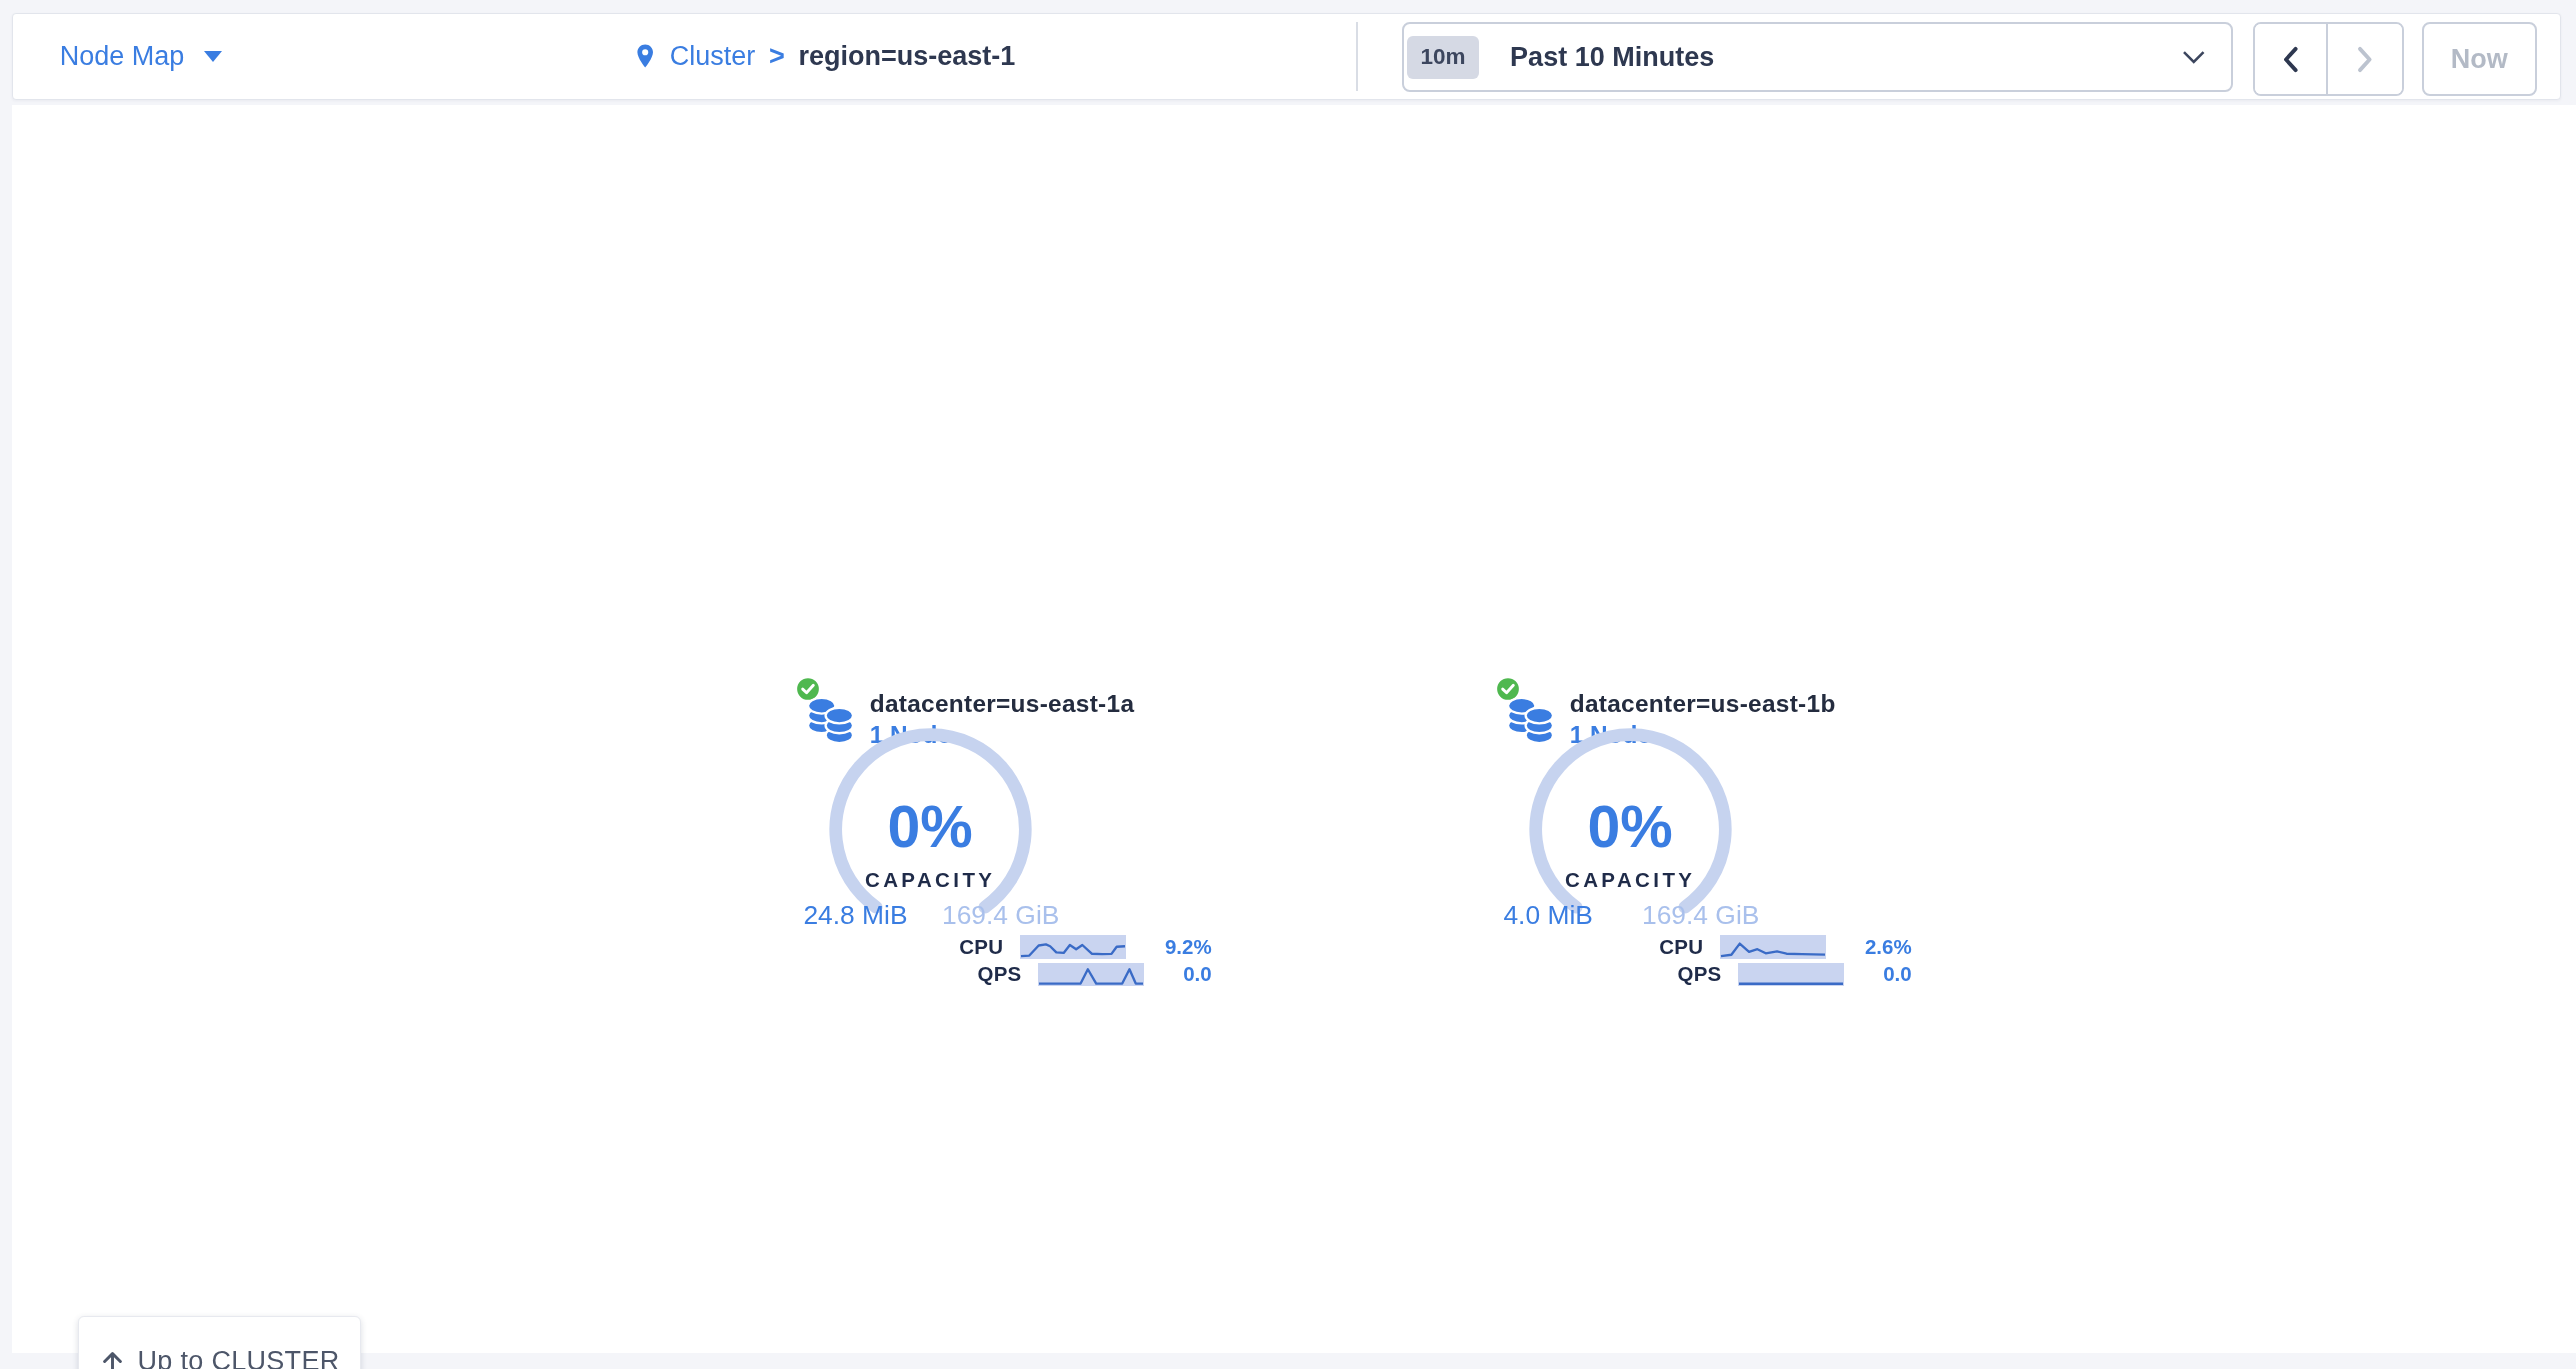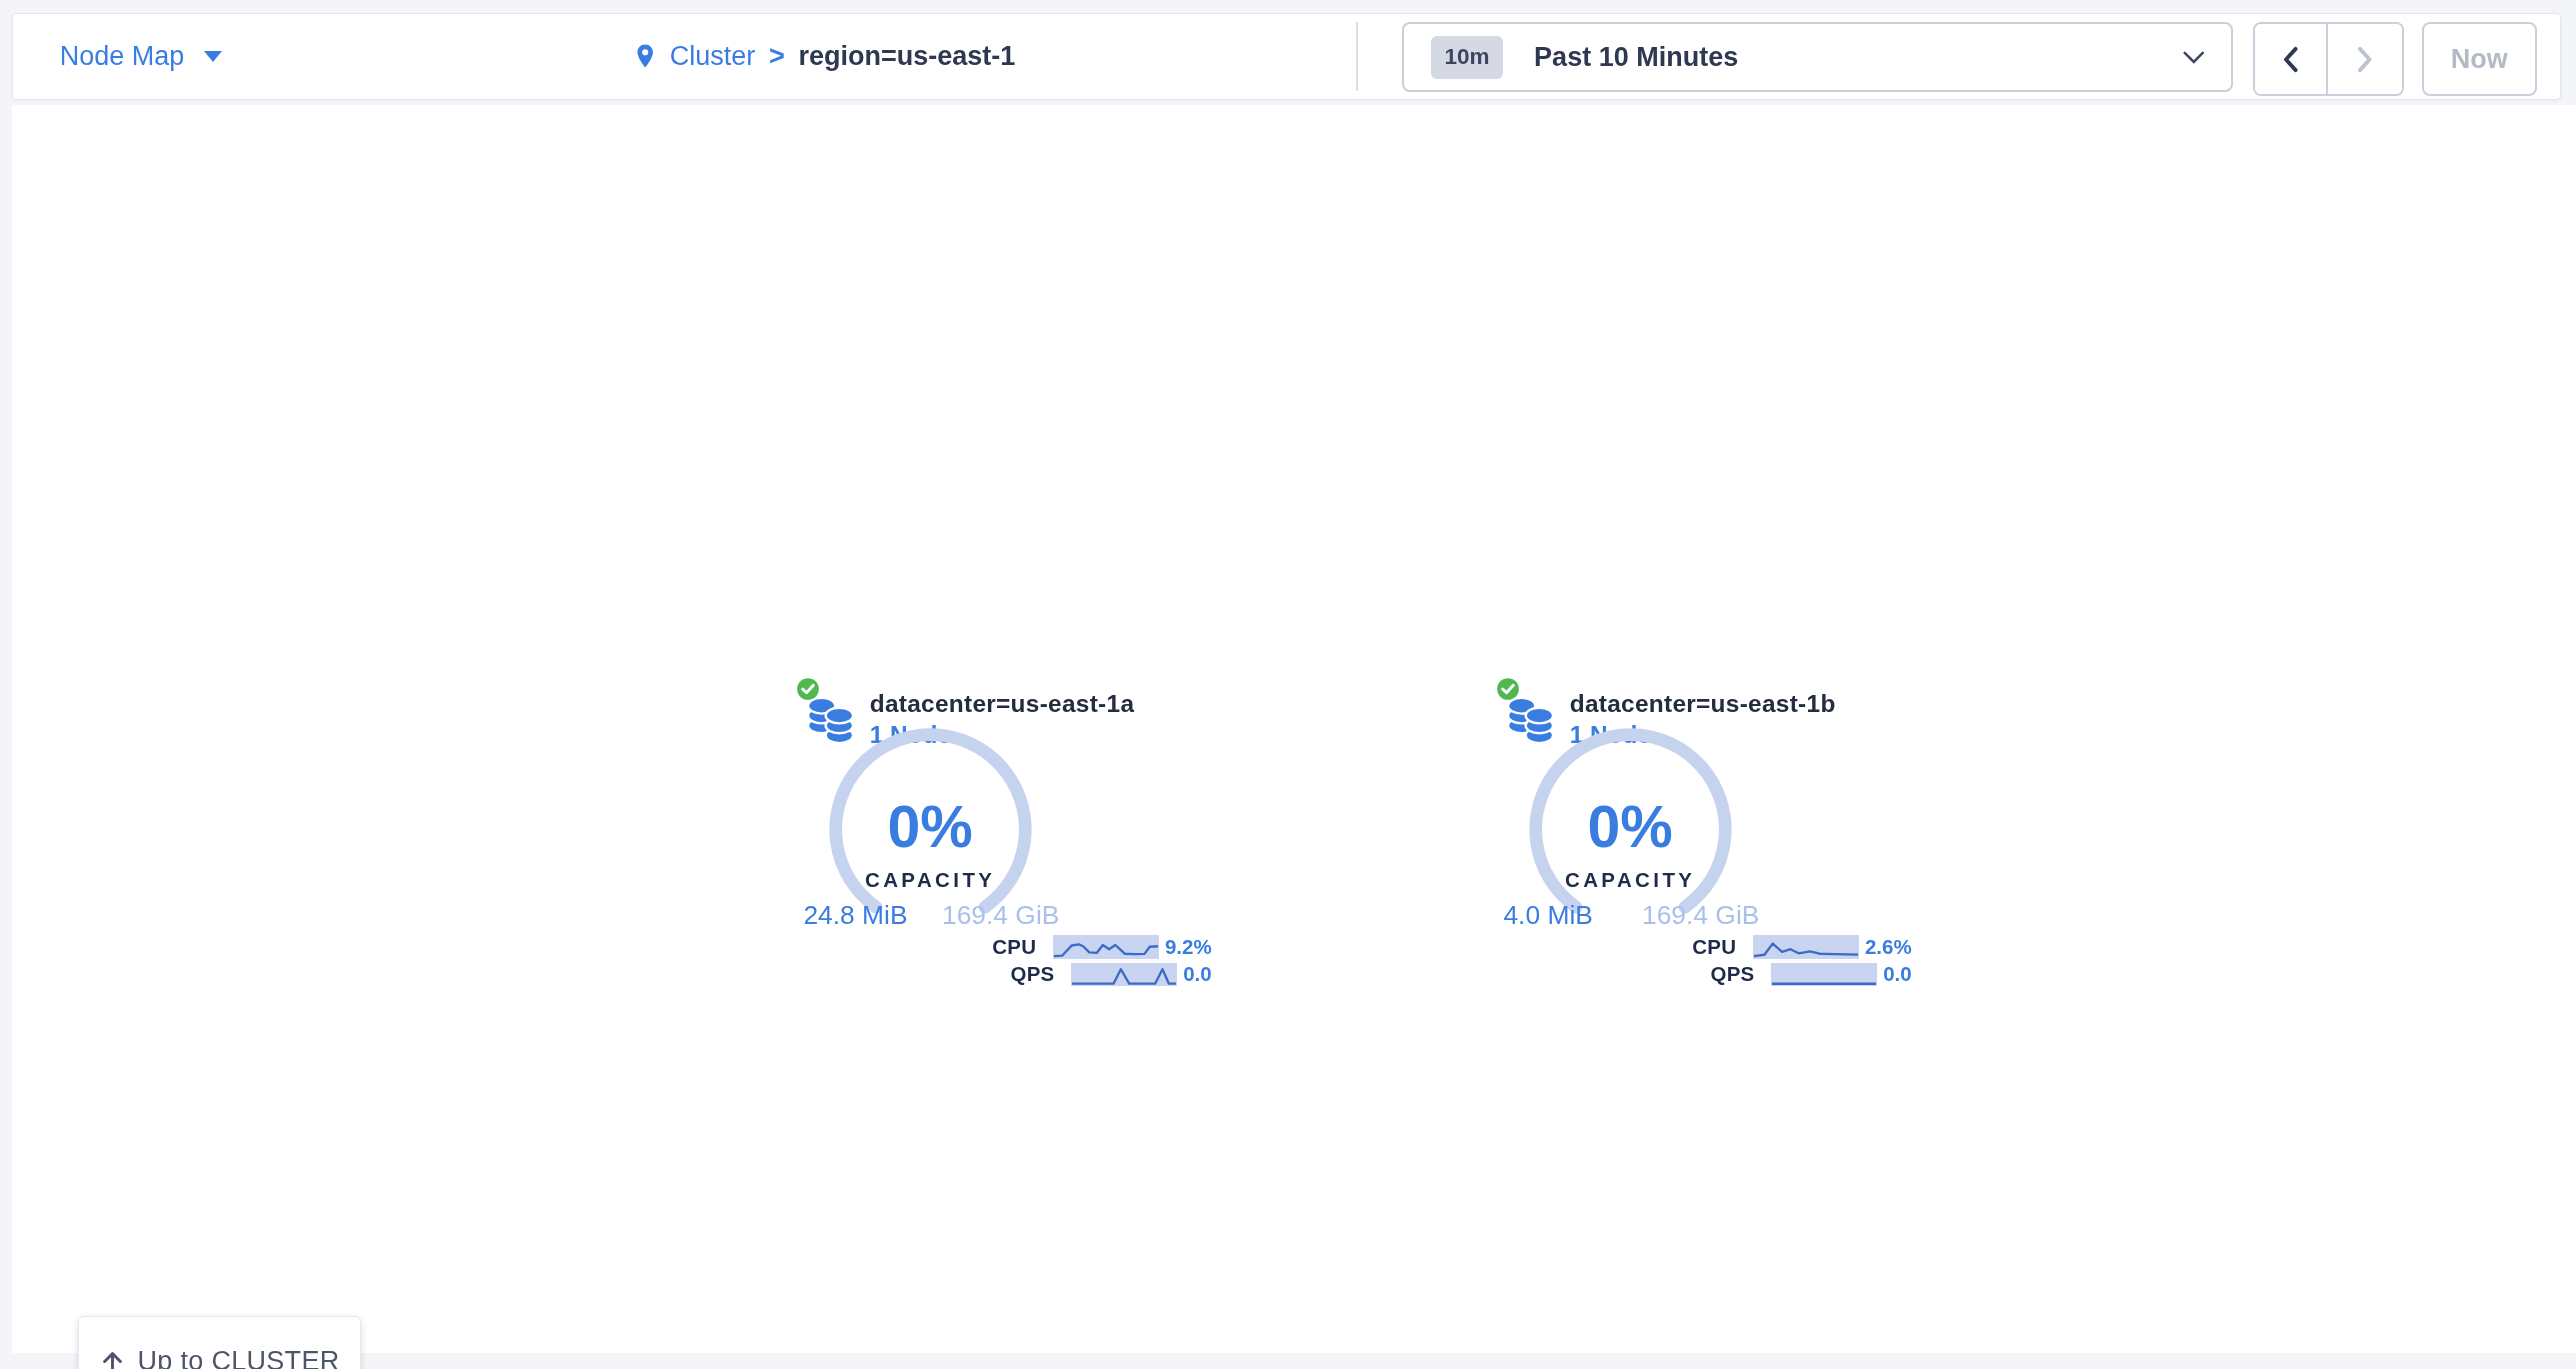--- a/index.html
+++ b/index.html
@@ -35,21 +35,21 @@
   .breadcrumb .current { color:var(--header-text,#2e3850); font-weight:600; }
   .header-divider {
     position:absolute; left:1343px; top:8.8px; width:2px; height:69px; background:#d9dde5;
   }
   .time-selector {
     position:absolute; left:1389px; top:8.8px; width:831px; height:70px;
     border:2px solid var(--border,#c9cfdb); border-radius:7.8px; background:#fff;
     display:flex; align-items:center; cursor:pointer;
   }
   .time-badge {
-    margin-left:27px; background:#d5d9e4; color:#3c465e; font-size:22.5px; font-weight:bold;
+    margin-left:3px; background:#d5d9e4; color:#3c465e; font-size:22.5px; font-weight:bold;
     padding:8.8px 13.7px; border-radius:5.9px;
   }
   .time-label { margin-left:31px; font-size:27px; font-weight:600; color:var(--header-text,#2e3850); }
   .time-chevron { position:absolute; right:25.4px; top:50%; transform:translateY(-50%); }
   .step-group {
     position:absolute; left:2240px; top:8.8px; height:74px; width:151px;
     border:2px solid var(--border,#c9cfdb); border-radius:7.8px; background:#fff;
     display:flex; overflow:hidden;
   }
   .step-btn { width:50%; display:flex; align-items:center; justify-content:center; cursor:pointer; background:#fff; border:none; }
@@ -91,21 +91,21 @@
     display:flex; justify-content:space-between; font-size:26.4px;
   }
   .cap-used  { color:var(--accent,#3a7de1); }
   .cap-total { color:var(--faded-blue,#a9c0ec); }
 
   .metrics { position:absolute; left:0; top:260px; width:421px; display:flex; flex-direction:column; gap:4px;align-items:flex-end; }
   .metric-row { display:flex; align-items:center; height:23.5px; }
   .metric-label { width:74px; text-align:right; font-size:20.5px; font-weight:bold; color:var(--navy,#1f2b49); letter-spacing:0.3px; }
   .spark { margin-left:16.6px; width:106px; height:23.5px; background:var(--spark-bg,#c9d4f0); display:block; }
   .spark polyline { fill:none; stroke:var(--spark-line,#3a6bc6); stroke-width:2.4; stroke-linejoin:round; }
-  .metric-value { margin-left:6px; font-size:20.5px; font-weight:bold; color:var(--accent,#3a7de1); }
+  .metric-value { margin-left:39px; font-size:20.5px; font-weight:bold; color:var(--accent,#3a7de1); }
 
   
   .up-button {
     position:absolute; left:66px; top:1211px; width:283px; height:91px;
     background:#fff; border:1px solid #e7e9ef; border-radius:5.9px;
     box-shadow:0 2px 5.9px rgba(40,50,80,.16);
     display:flex; align-items:center; justify-content:center; gap:11.7px;
     font-family:"Liberation Sans",sans-serif; cursor:pointer;
   }
   .up-button .label { font-size:27px; color:var(--muted-text,#4d5669); letter-spacing:0.3px; }

